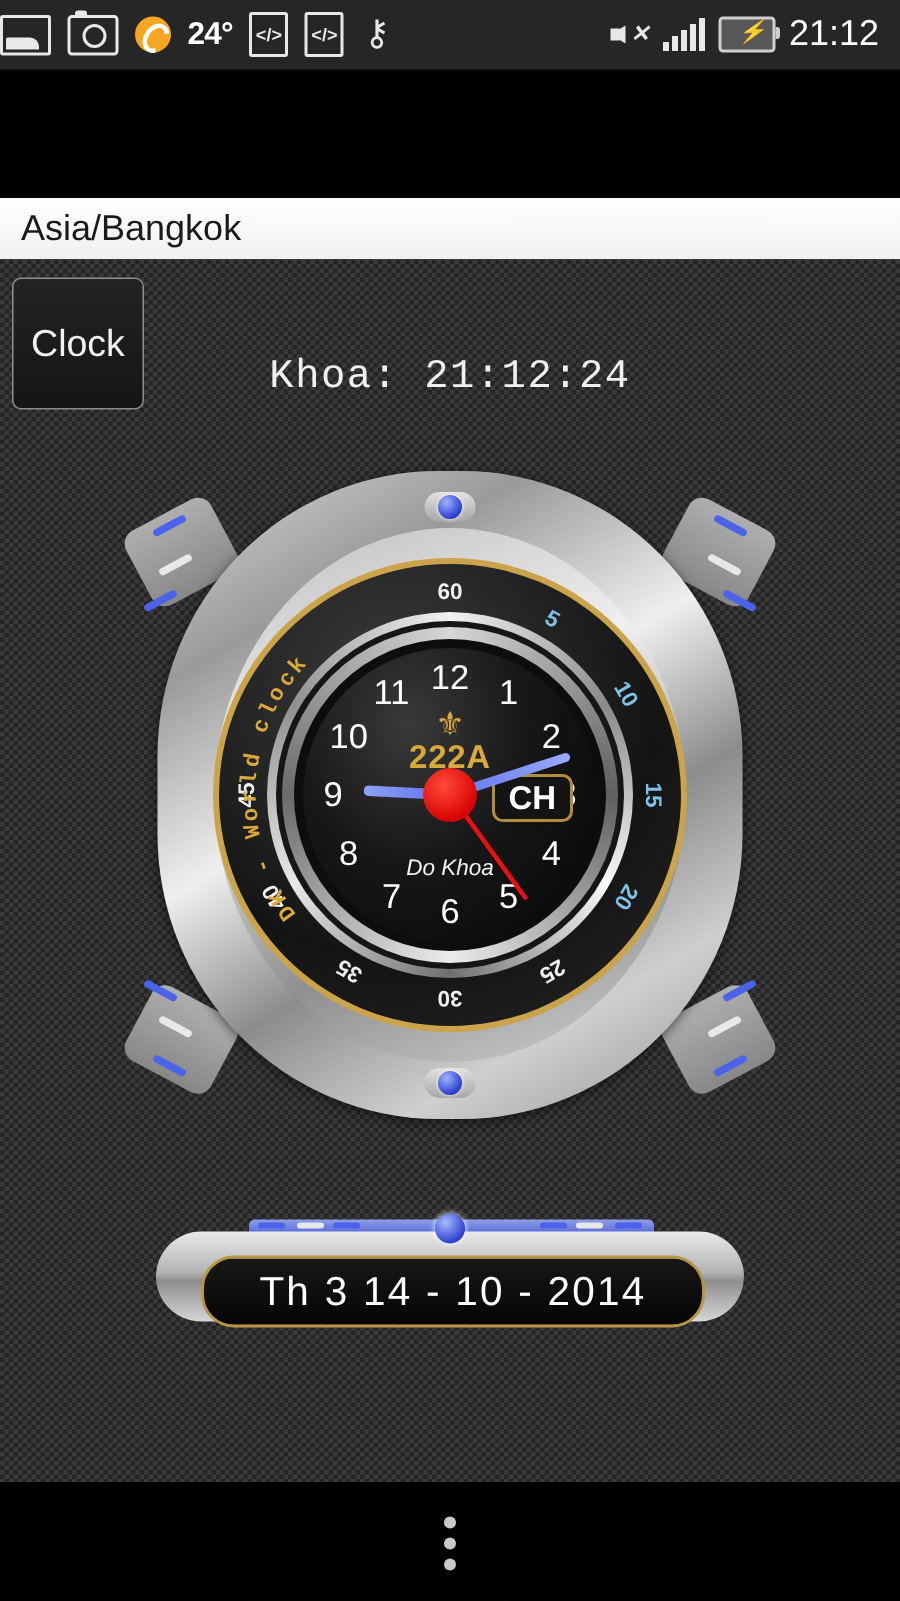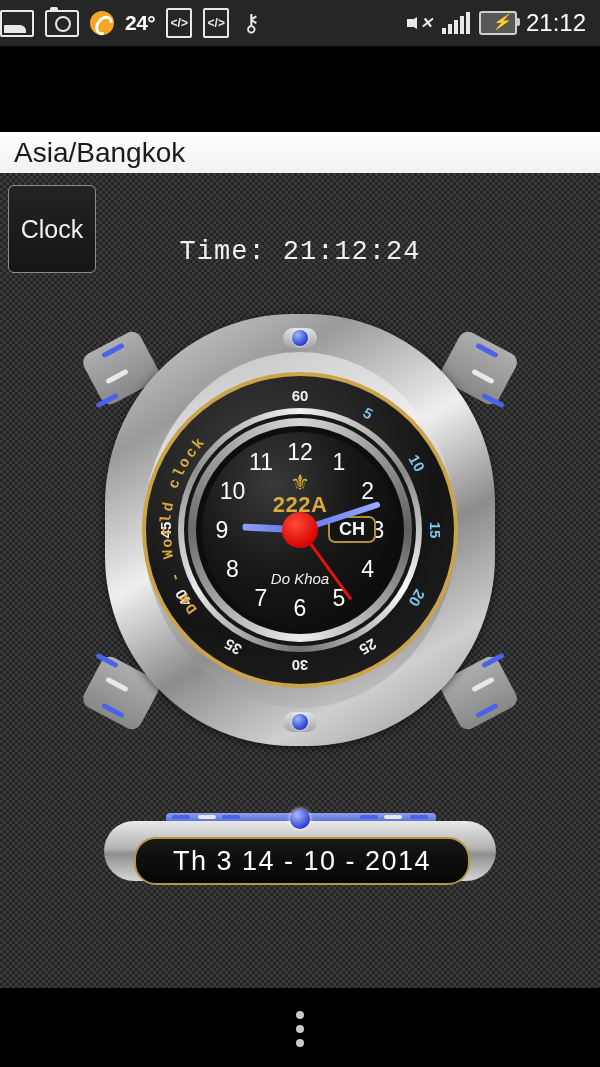--- a/index.html
+++ b/index.html
@@ -57,21 +57,21 @@
     transform-origin:50% 100%;transform:rotate(-120deg);}
   .app-title{color:#fff;font-size:34px;margin-left:16px;font-weight:normal;}
   .tabs{margin-left:auto;display:flex;align-items:center;height:86px;}
   .tab{color:#fff;font-size:21px;font-weight:bold;letter-spacing:1px;padding:0 38px;
     line-height:86px;}
   .tabsep{width:1px;height:42px;background:#4a4a4a;}
 
   
   .tzbar{position:absolute;left:0;top:132px;width:600px;height:41px;
     background:linear-gradient(#ffffff,#f1f1f1);display:flex;align-items:center;}
-  .tzbar span{color:#1a1a1a;font-size:28px;padding-left:14px;}
+  .tzbar span{color:#1a1a1a;font-size:24px;padding-left:14px;}
 
   
   .content{position:absolute;left:0;top:173px;width:600px;height:815px;
     background-color:#2e2e2e;
     background-image:
       linear-gradient(45deg,#3b3b3b 25%,transparent 25%,transparent 75%,#3b3b3b 75%),
       linear-gradient(45deg,#3b3b3b 25%,transparent 25%,transparent 75%,#3b3b3b 75%),
       linear-gradient(#242424,#242424);
     background-size:6px 6px,6px 6px,100% 100%;
     background-position:0 0,3px 3px,0 0;
@@ -140,21 +140,21 @@
   .dkworld i{position:absolute;font-style:normal;font-weight:bold;font-size:15px;color:#d9a93c;
     font-family:"Liberation Mono",monospace;transform-origin:50% 50%;}
 
   .brand{position:absolute;left:50%;top:50%;margin-top:-56px;width:140px;margin-left:-70px;text-align:center;}
   .fleur{font-size:22px;color:#d9a93c;line-height:18px;}
   .brandtxt{font-size:22px;font-weight:bold;color:#d9a93c;letter-spacing:.5px;}
   .signature{position:absolute;left:50%;top:50%;margin-top:40px;width:160px;margin-left:-80px;
     text-align:center;color:#f2f2f2;font-size:15px;font-style:italic;}
 
   .ampm{position:absolute;left:50%;top:50%;margin-left:28px;margin-top:-14px;
-    border:2px solid #b08d3c;border-radius:7px;padding:1px 9px;color:#fff;font-size:18px;
+    border:2px solid #b08d3c;border-radius:7px;padding:1px 9px;color:#fff;font-size:22px;
     background:#141414;font-weight:bold;}
 
   .hand{position:absolute;left:50%;top:50%;transform-origin:50% 100%;border-radius:3px;}
   .hand.hour{width:7px;height:58px;margin-left:-3.5px;margin-top:-58px;
     background:linear-gradient(#8fa0f5,#5b6fe8);}
   .hand.min{width:6px;height:84px;margin-left:-3px;margin-top:-84px;
     background:linear-gradient(#9aabff,#6076ee);}
   .hand.sec{width:3px;height:86px;margin-left:-1.5px;margin-top:-86px;background:#e81010;}
   .hubc{position:absolute;left:50%;top:50%;width:36px;height:36px;margin:-18px 0 0 -18px;
     border-radius:50%;background:radial-gradient(circle at 38% 32%,#ff4a3a,#d60000 75%);}
@@ -214,21 +214,21 @@
   </div>
 
 
   <div class="tzbar">
     <span>Asia/Bangkok</span>
   </div>
 
   <div class="content">
 
     <div class="skin-btn">Clock</div>
-    <div class="time-row">Time:  21:12:24</div>
+    <div class="time-row">Khoa:  21:12:24</div>
 
     <div class="watch">
 
       <div class="lugs">
         <i class="lug tl"></i>
         <i class="lug tr"></i>
         <i class="lug bl"></i>
         <i class="lug br"></i>
         <i class="accent" style="left:16px;top:50px;transform:rotate(-28deg)"></i>
         <i class="accent w" style="left:20px;top:76px;transform:rotate(-28deg)"></i>

